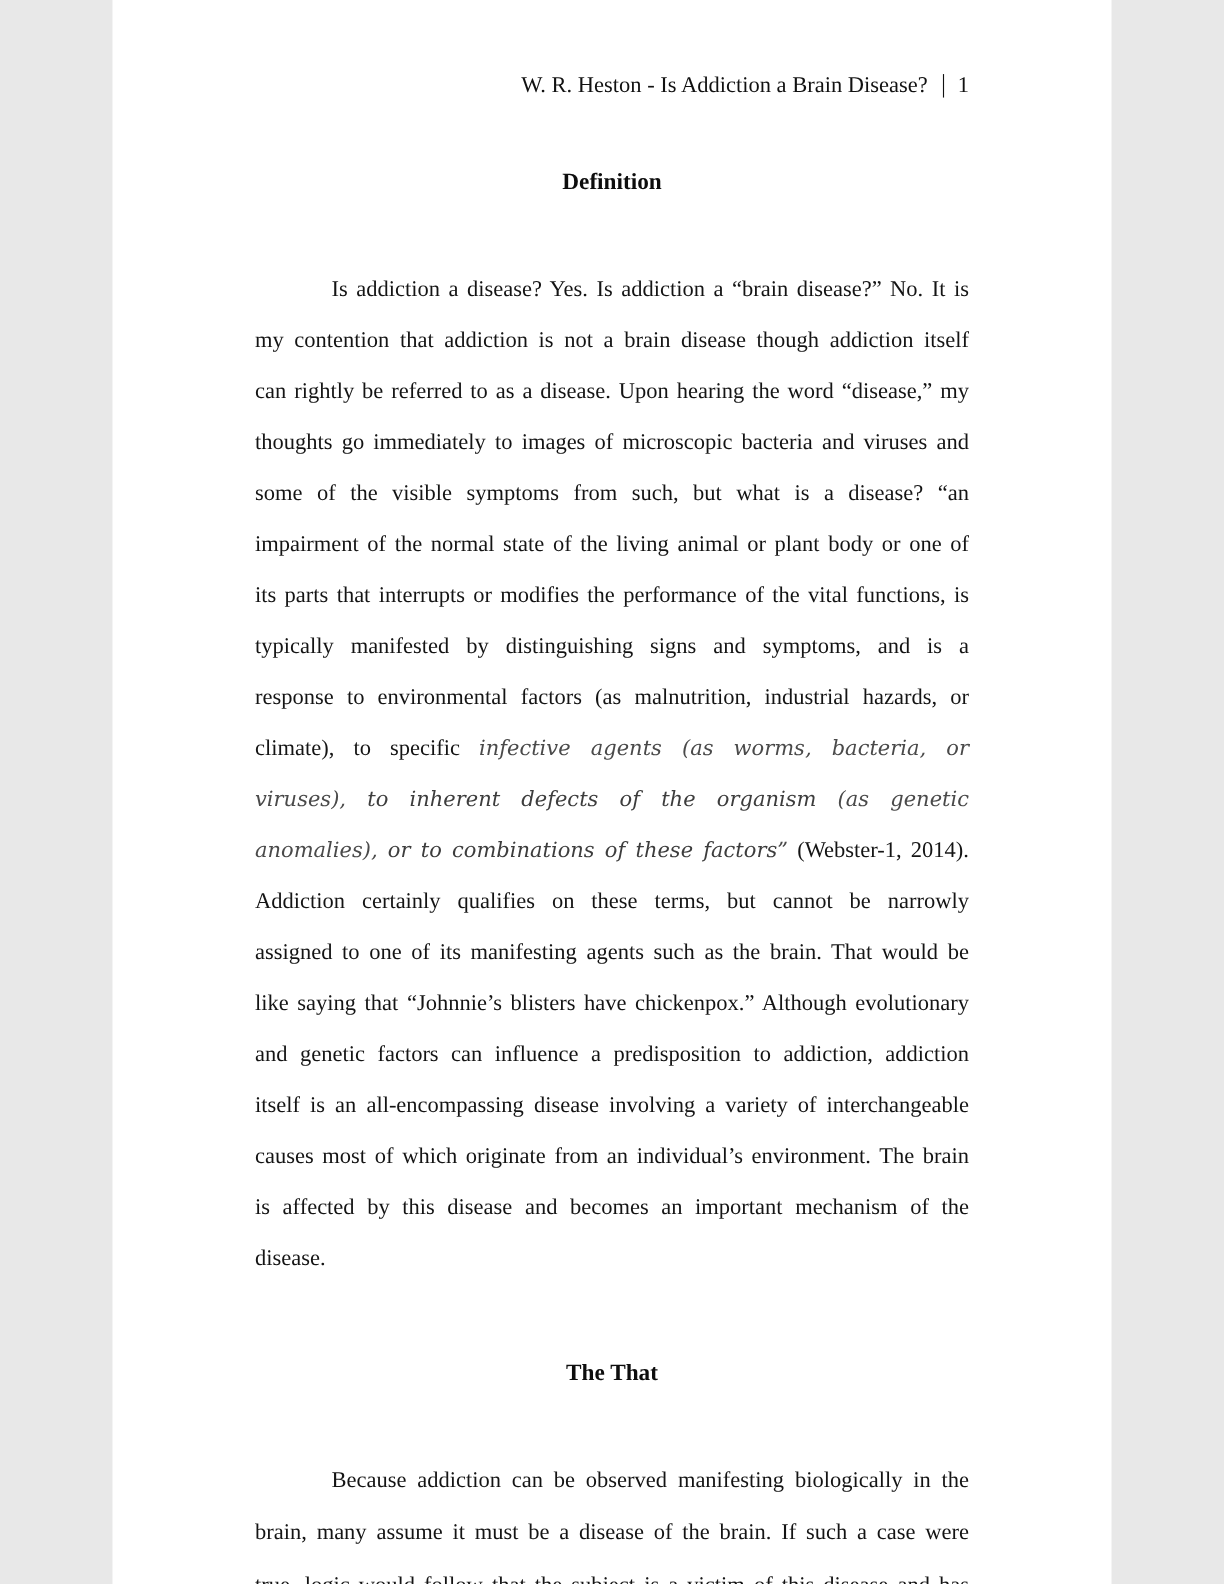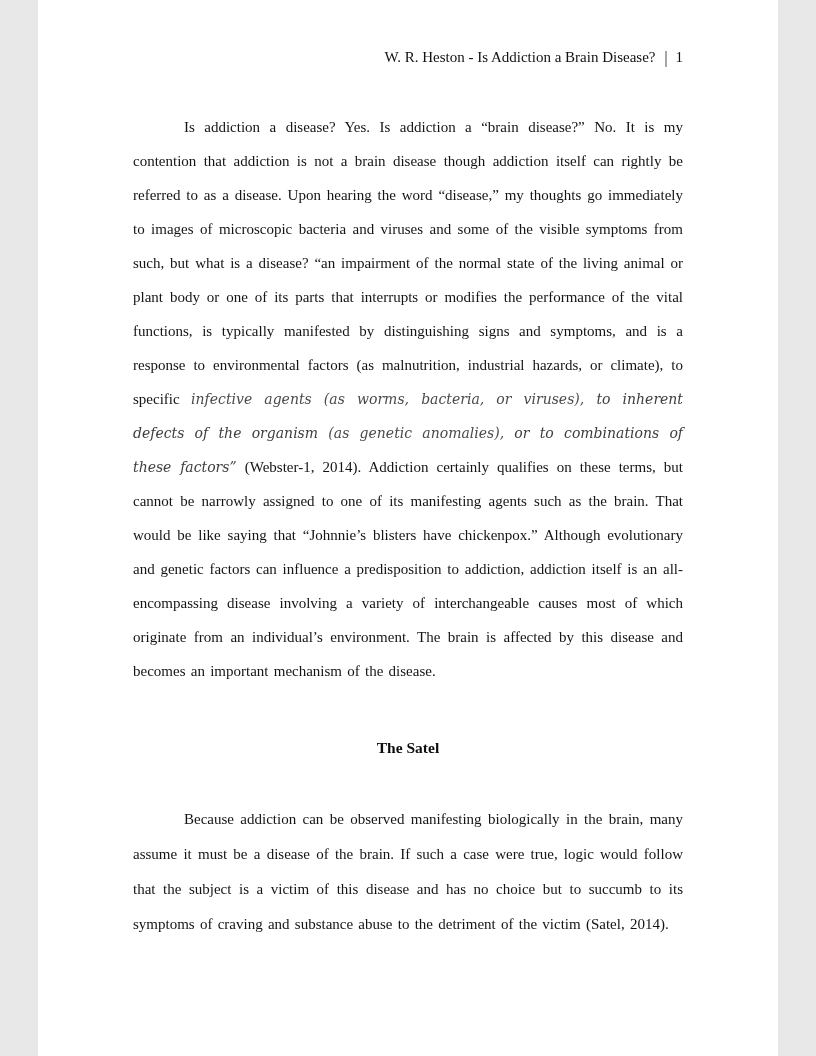--- a/index.html
+++ b/index.html
@@ -2,21 +2,21 @@
 <html><head>
 <meta charset="utf-8">
 <style>
   html, body {
     margin: 0;
     padding: 0;
     background: #e8e8e8;
   }
   .page {
     position: relative;
-    width: 740px;
+    width: 666px;
     height: 1056px;
     margin: 0 auto;
     background: #ffffff;
     box-sizing: border-box;
     padding: 48px 95px 0 95px;
     font-family: "Liberation Serif", "DejaVu Serif", serif;
     color: #111111;
     overflow: hidden;
   }
   .running-header {
@@ -72,20 +72,21 @@
 </style>
 </head>
 <body>
 
 <div class="page">
 
   <div class="running-header">
     <span>W. R. Heston - Is Addiction a Brain Disease?</span><span class="sep">|</span><span>1</span>
   </div>
 
+  <h2 class="section-heading">Definition</h2>
 
   <p class="para"><span class="run-normal">Is addiction a disease? Yes. Is addiction a “brain disease?” No. It is my contention that addiction is not a brain disease though addiction itself can rightly be referred to as a disease. Upon hearing the word “disease,” my thoughts go immediately to images of microscopic bacteria and viruses and some of the visible symptoms from such, but what is a disease? “an impairment of the normal state of the living animal or plant body or one of its parts that interrupts or modifies the performance of the vital functions, is typically manifested by distinguishing signs and symptoms, and is a response to environmental factors (as malnutrition, industrial hazards, or climate), to specific </span><span class="run-quote">infective agents (as worms, bacteria, or viruses), </span><span class="run-quote-italic">to inherent defects of the organism </span><span class="run-quote">(as genetic anomalies), </span><span class="run-quote-italic">or to combinations of these factors</span><span class="run-quote">”</span><span class="run-normal"> (Webster-1, 2014). Addiction certainly qualifies on these terms, but cannot be narrowly assigned to one of its manifesting agents such as the brain. That would be like saying that “Johnnie’s blisters have chickenpox.” Although evolutionary and genetic factors can influence a predisposition to addiction, addiction itself is an all-encompassing disease involving a variety of interchangeable causes most of which originate from an individual’s environment. The brain is affected by this disease and becomes an important mechanism of the disease.</span></p>
 
-  <h2 class="section-heading second">The Satel</h2>
+  <h2 class="section-heading second">The That</h2>
 
   <p class="para second"><span class="run-normal">Because addiction can be observed manifesting biologically in the brain, many assume it must be a disease of the brain. If such a case were true, logic would follow that the subject is a victim of this disease and has no choice but to succumb to its symptoms of craving and substance abuse to the detriment of the victim (Satel, 2014).</span></p>
 
 </div>
 
 </body></html>

